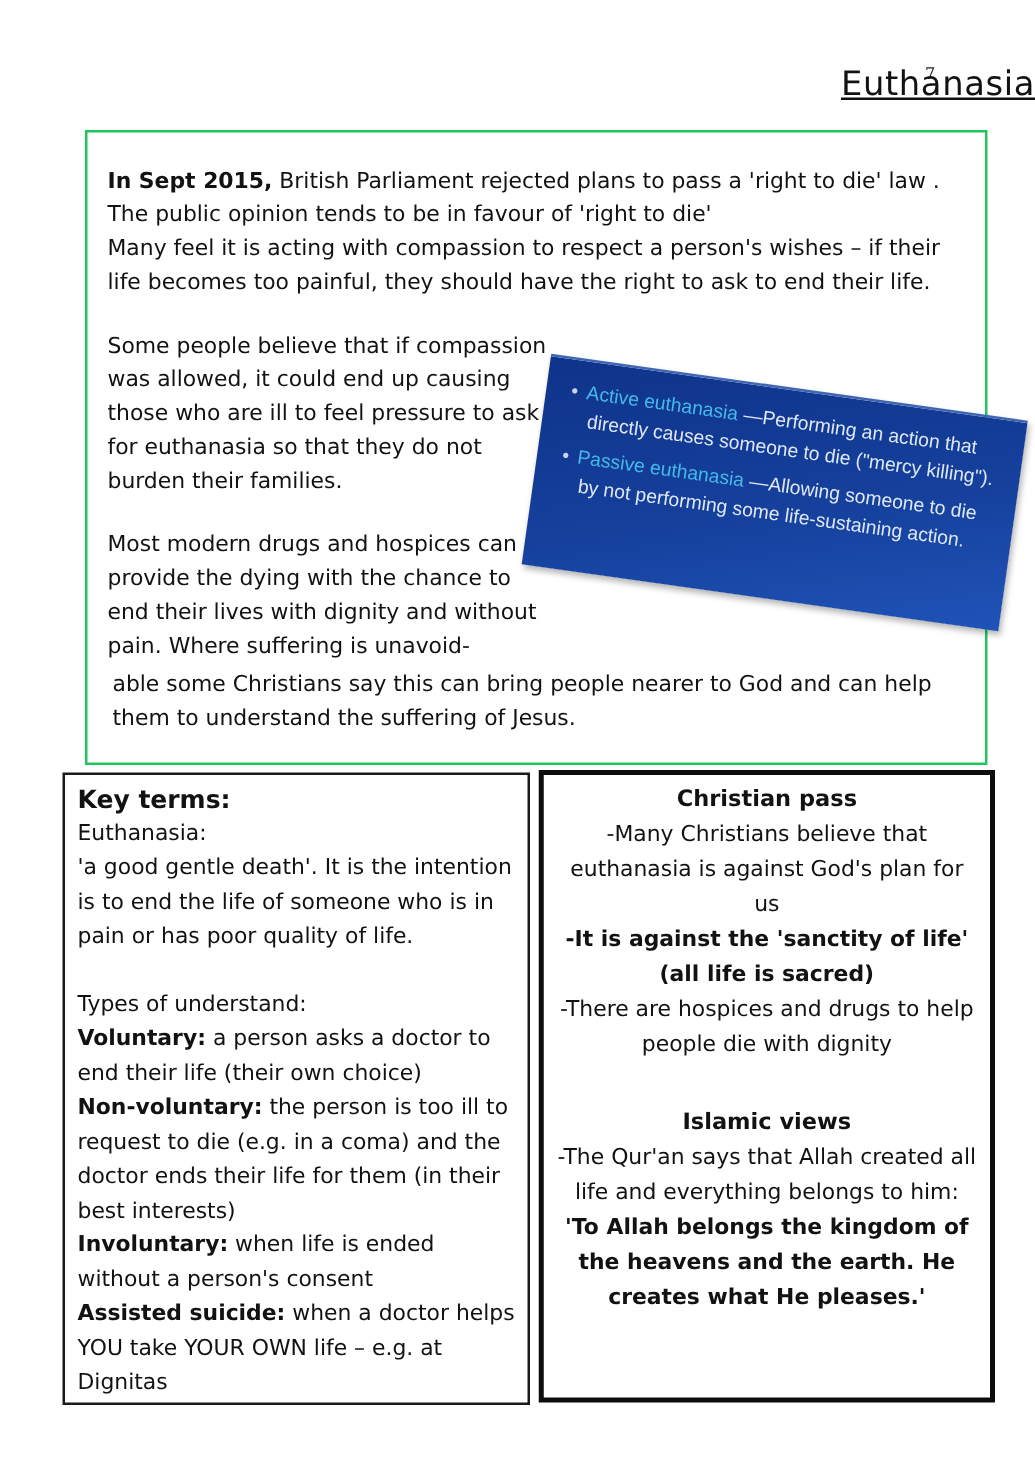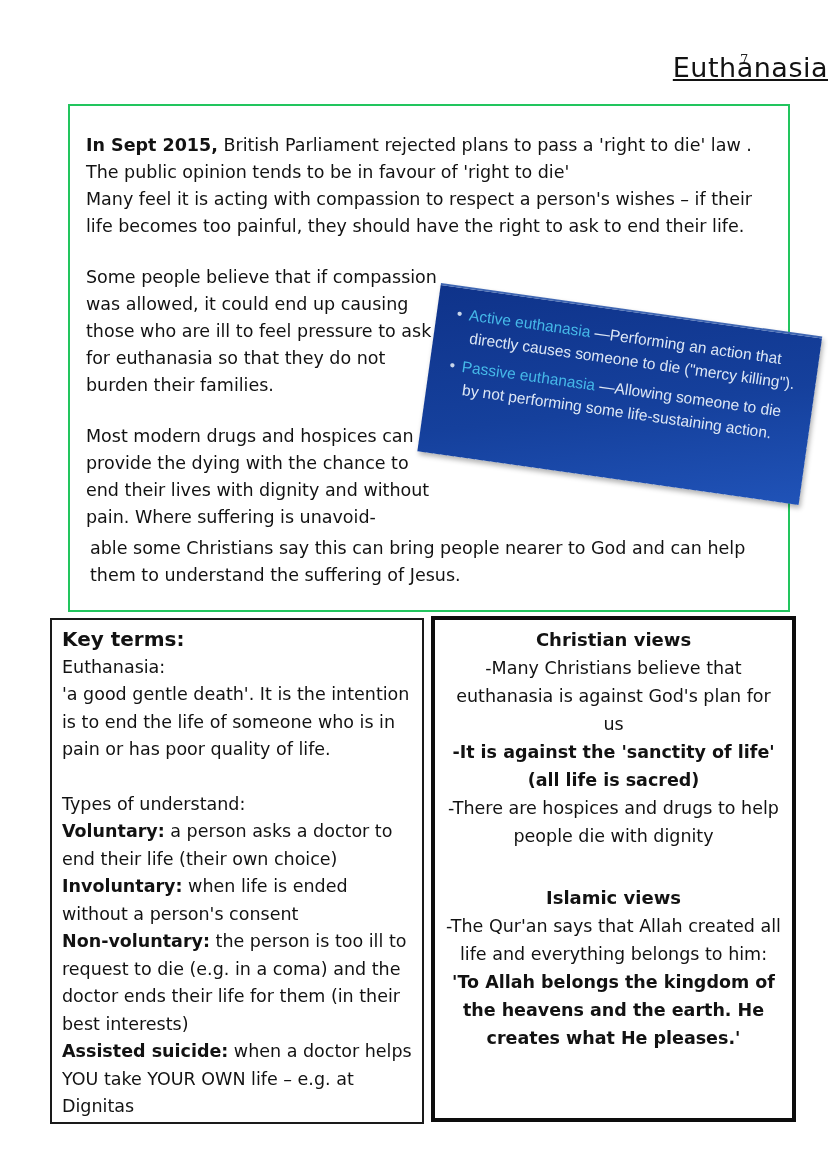--- a/index.html
+++ b/index.html
@@ -127,27 +127,27 @@
     </div>
   </aside>
 
   <section class="keyterms-box">
     <p class="kt-heading">Key terms:</p>
     <p>Euthanasia:</p>
     <p>'a good gentle death'. It is the intention is to end the life of someone who is in pain or has poor quality of life.</p>
     <div class="spacer"></div>
     <p>Types of understand:</p>
     <p><strong>Voluntary:</strong><span> a person asks a doctor to end their life (their own choice)</span></p>
+    <p><strong>Non-voluntary:</strong><span> the person is too ill to request to die (e.g. in a coma) and the doctor ends their life for them (in their best interests)</span></p>
     <p><strong>Involuntary:</strong><span> when life is ended without a person's consent</span></p>
-    <p><strong>Non-voluntary:</strong><span> the person is too ill to request to die (e.g. in a coma) and the doctor ends their life for them (in their best interests)</span></p>
     <p><strong>Assisted suicide:</strong><span> when a doctor helps YOU take YOUR OWN life – e.g. at Dignitas</span></p>
   </section>
 
   <section class="views-box">
-    <p class="views-heading">Christian views</p>
+    <p class="views-heading">Christian pass</p>
     <p>-Many Christians believe that euthanasia is against God's plan for us</p>
     <p class="bold">-It is against the 'sanctity of life' (all life is sacred)</p>
     <p>-There are hospices and drugs to help people die with dignity</p>
     <p class="views-heading islamic">Islamic views</p>
     <p>-The Qur'an says that Allah created all life and everything belongs to him:</p>
     <p class="bold">'To Allah belongs the kingdom of the heavens and the earth. He creates what He pleases.'</p>
   </section>
 
 </div>
 

